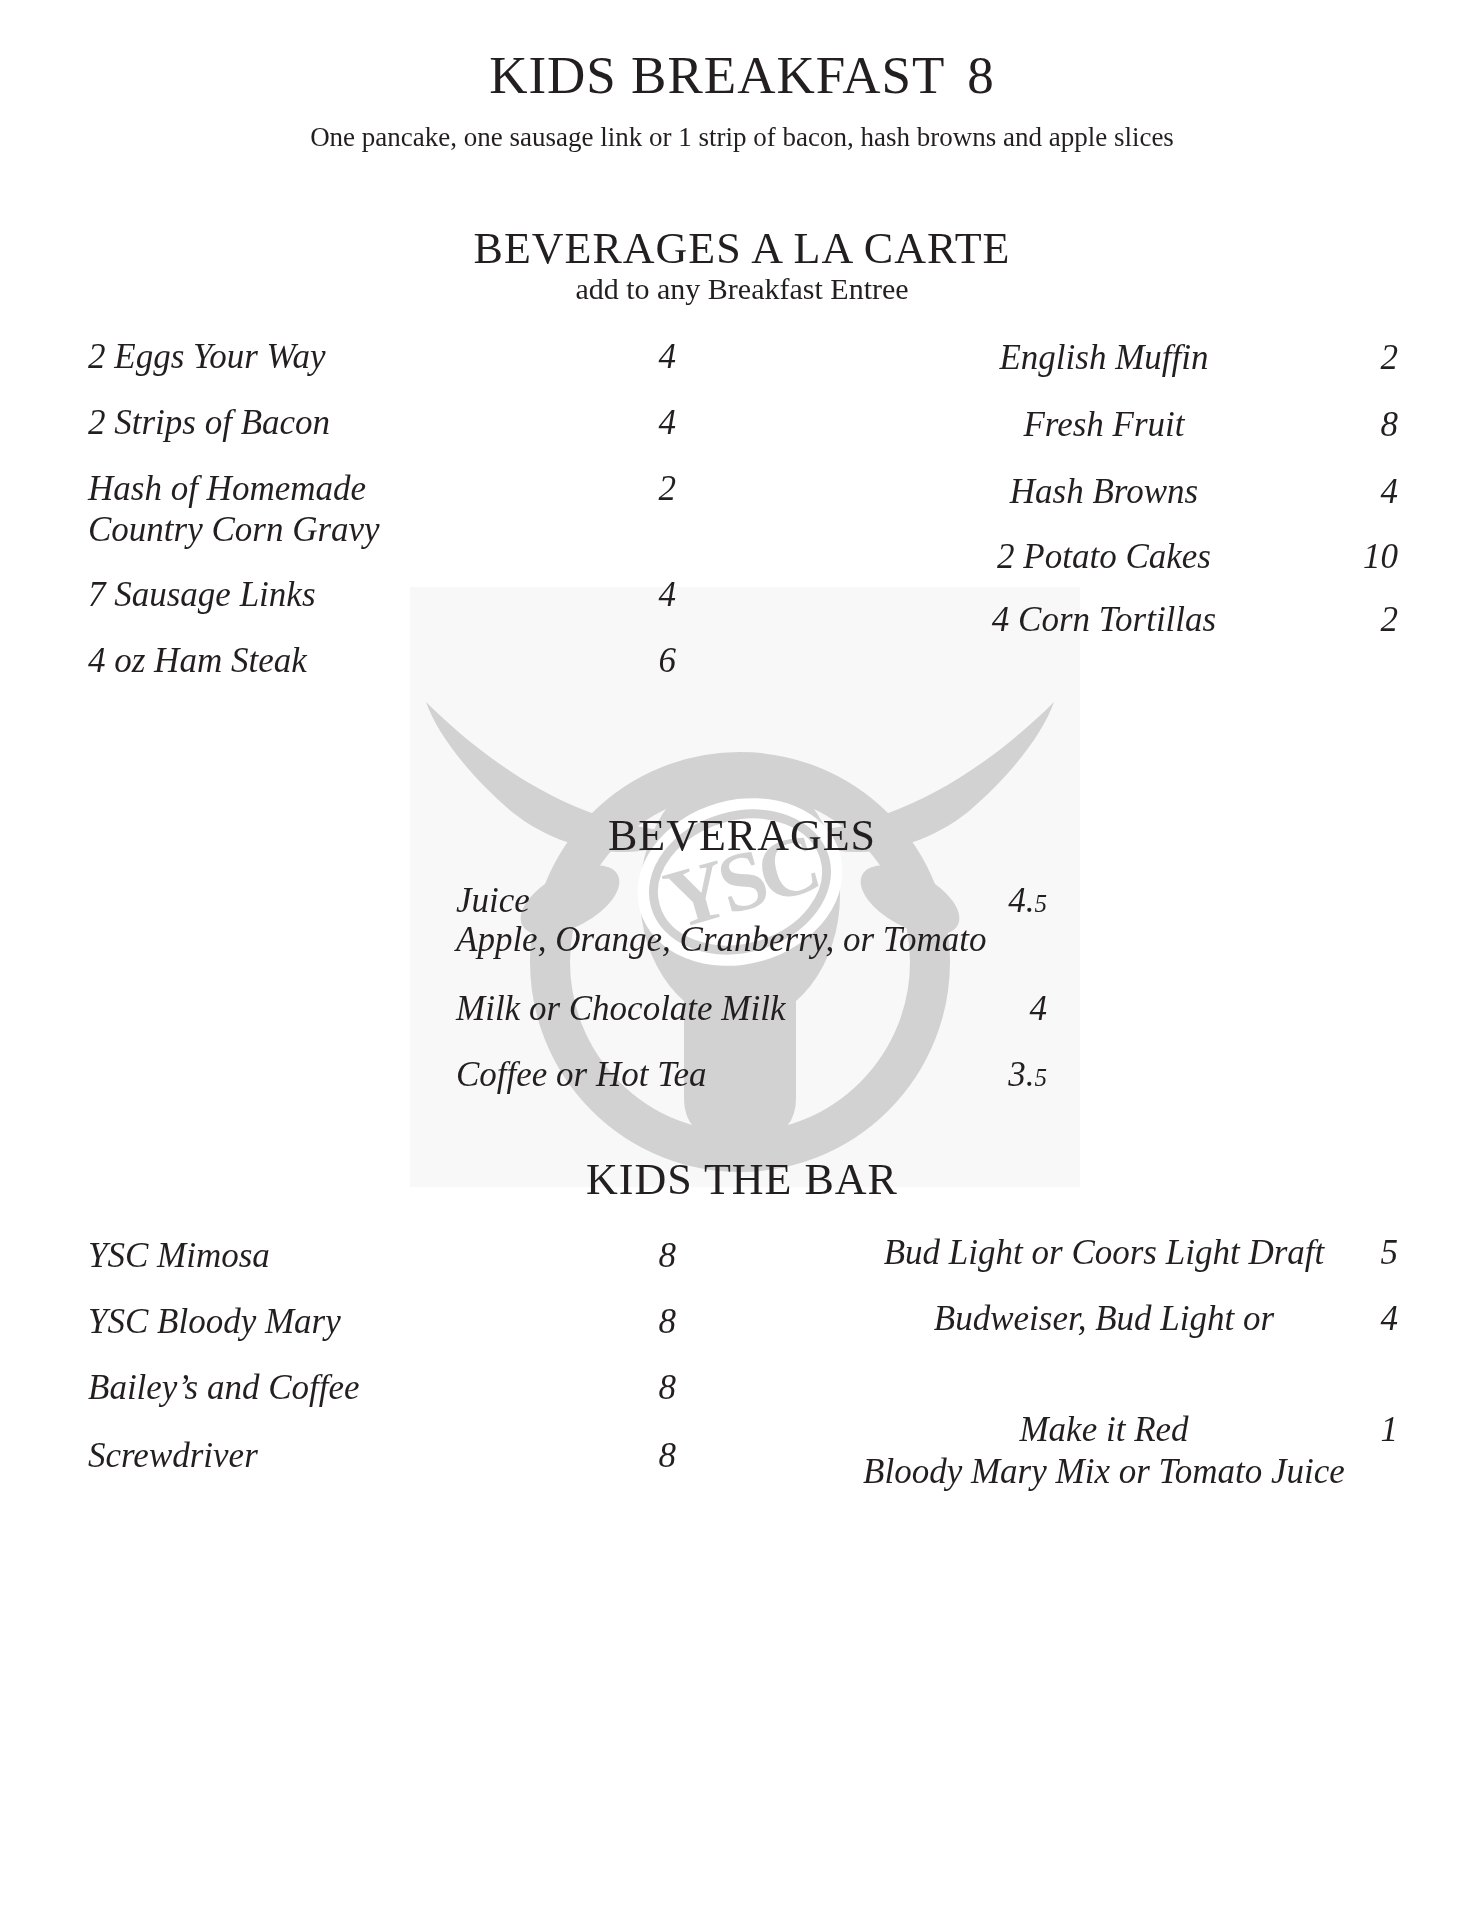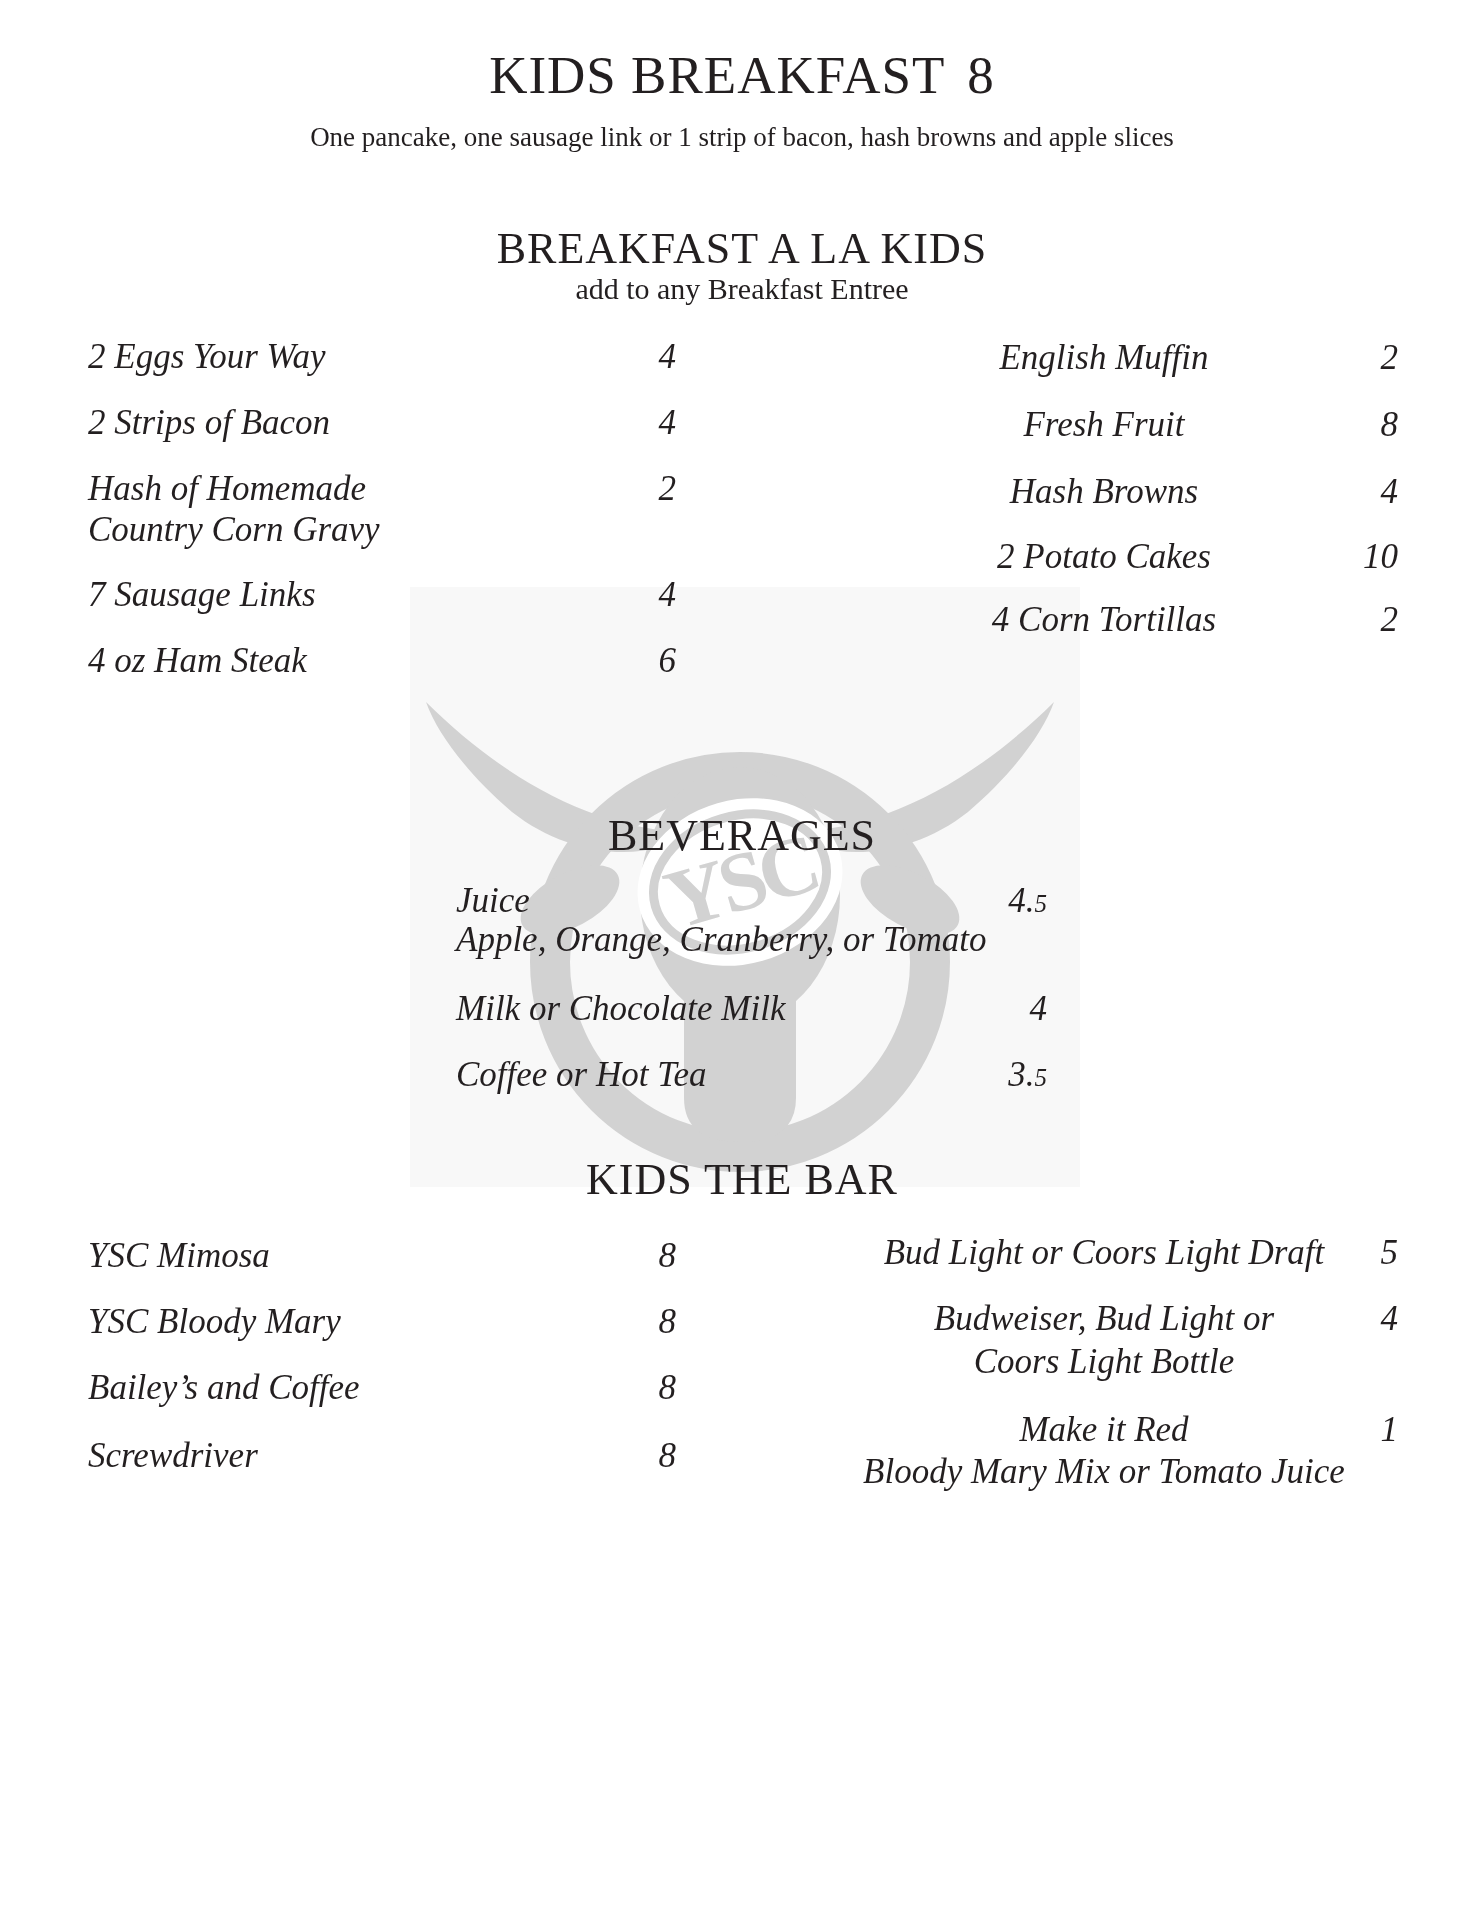--- a/index.html
+++ b/index.html
@@ -47,21 +47,21 @@
     <ellipse cx="320" cy="192" rx="104" ry="82" fill="#ffffff" transform="rotate(-16 320 192)"></ellipse>
     <ellipse cx="320" cy="192" rx="88" ry="66" fill="none" stroke="#d2d2d2" stroke-width="9" transform="rotate(-16 320 192)"></ellipse>
     <text x="320" y="220" text-anchor="middle" fill="#d2d2d2" font-family="Liberation Serif, DejaVu Serif, serif" font-size="84" font-weight="bold" letter-spacing="-6" transform="rotate(-16 320 192)">YSC</text>
   </svg>
 
   <div class="center title" style="top:45px">
     <span>KIDS BREAKFAST</span><span class="gap"></span><span>8</span>
   </div>
   <div class="center desc" style="top:122px">One pancake, one sausage link or 1 strip of bacon, hash browns and apple slices</div>
 
-  <div class="center heading" style="top:223px">BREAKFAST A LA KIDS</div>
+  <div class="center heading" style="top:223px">BEVERAGES A LA CARTE</div>
   <div class="center subheading" style="top:272px">add to any Breakfast Entree</div>
 
   <div class="row col-l" style="top:339px">
     <span>2 Eggs Your Way</span>
     <span class="p">4</span>
   </div>
   <div class="row col-l" style="top:405px">
     <span>2 Strips of Bacon</span>
     <span class="p">4</span>
   </div>
@@ -140,23 +140,20 @@
   </div>
 
   <div class="row col-r" style="top:1235px">
     <span>Bud Light or Coors Light Draft</span>
     <span class="p">5</span>
   </div>
   <div class="row col-r" style="top:1301px">
     <span>Budweiser, Bud Light or</span>
     <span class="p">4</span>
   </div>
-  <div class="row col-r" style="top:1344px">
-    <span>Coors Light Bottle</span>
-  </div>
   <div class="row col-r" style="top:1412px">
     <span>Make it Red</span>
     <span class="p">1</span>
   </div>
   <div class="row col-r" style="top:1454px">
     <span>Bloody Mary Mix or Tomato Juice</span>
   </div>
 
 </div>
 

